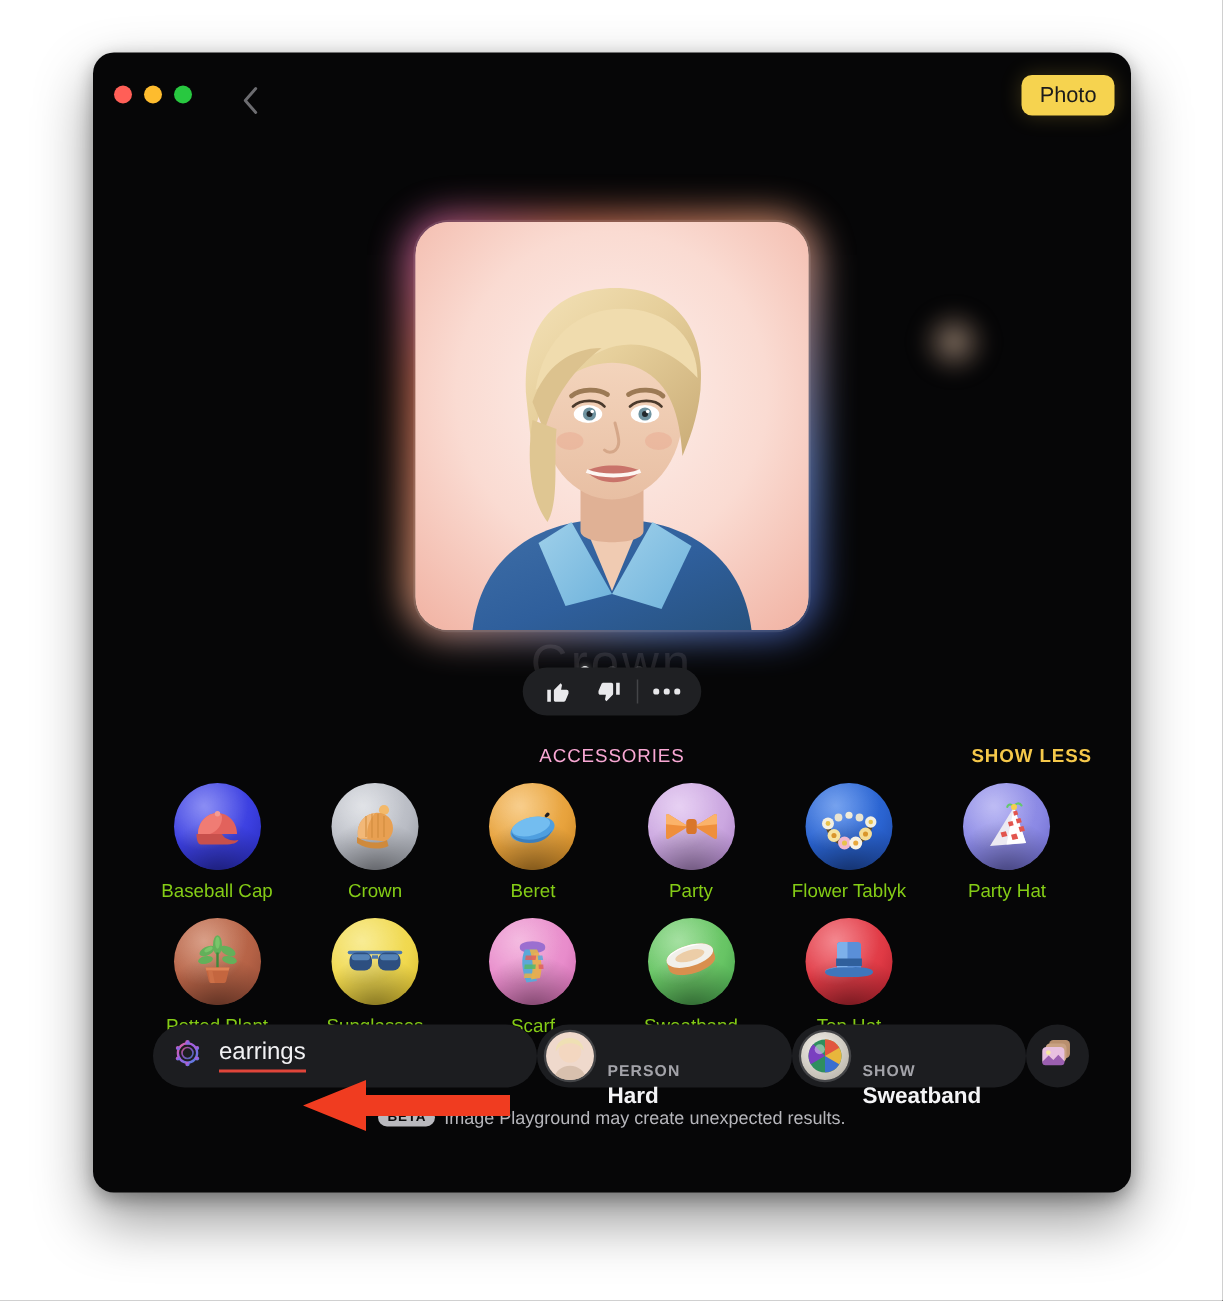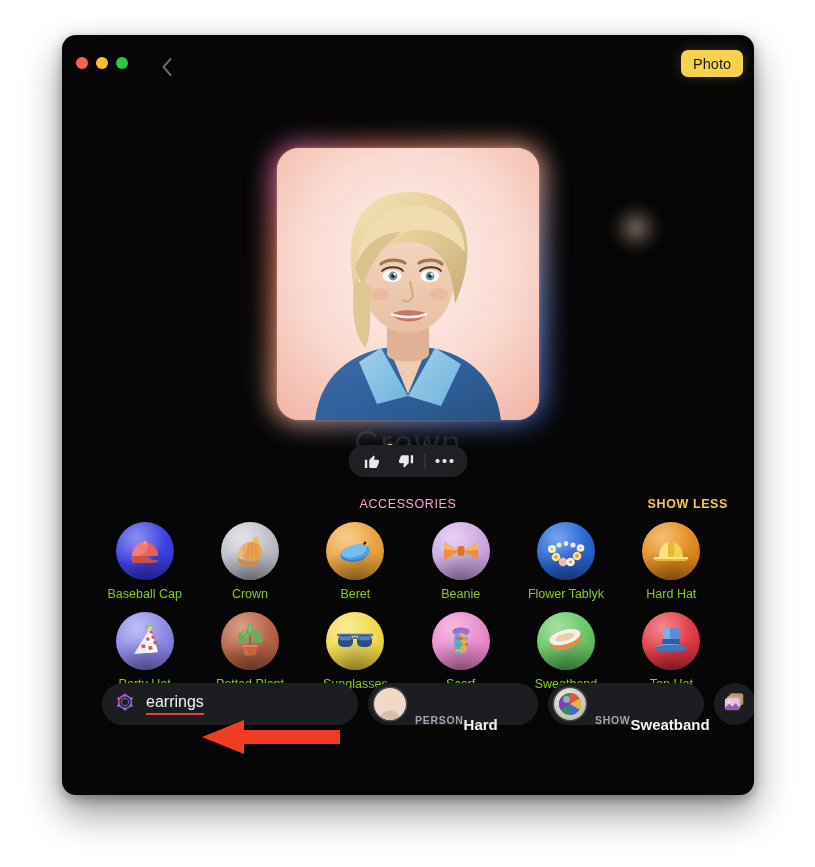--- a/index.html
+++ b/index.html
@@ -284,21 +284,20 @@
 
   
   .chips-bar {
     position: absolute;
     left: 40px;
     top: 648px;
     width: 612px;
     height: 42px;
     display: flex;
     align-items: center;
-    gap: 10px;
   }
   .chip {
     height: 42px;
     background: #1c1d20;
     border-radius: 21px;
     display: flex;
     align-items: center;
     border: none;
     font-family: "Liberation Sans", sans-serif;
   }
@@ -339,21 +338,21 @@
     justify-content: center;
   }
   .chip-avatar {
     width: 32px; height: 32px;
     border-radius: 50%;
     overflow: hidden;
     flex: none;
     box-shadow: 0 0 0 1.5px rgba(255,255,255,0.18);
   }
   .chip-avatar svg { display: block; width: 100%; height: 100%; }
-  .chip-lines { display: flex; flex-direction: row; line-height: 1.08; text-align: left; margin-top: 40px; }
+  .chip-lines { display: flex; flex-direction: column; line-height: 1.08; text-align: left; margin-top: 40px; }
   .chip-kicker {
     font-size: 10.5px;
     letter-spacing: 0.7px;
     color: #a3a3a9;
     font-weight: 700;
   }
   .chip-value {
     font-size: 15px;
     color: #f4f4f6;
     font-weight: 700;
@@ -574,21 +573,21 @@
       <button class="acc-item">
         <span class="acc-bubble" style="background:radial-gradient(circle at 38% 28%, #ddbdee 0%, #cba7e0 55%, #a77cc2 100%)">
           <svg width="40" height="40" viewBox="0 0 40 40">
             <path d="M18 20 L5 12 C3.5 11 3 12 3 13.5v13c0 1.5.5 2.5 2 1.5l13-8z" fill="#ef8f3c"></path>
             <path d="M22 20 L35 12c1.5-1 2 0 2 1.5v13c0 1.5-.5 2.5-2 1.5l-13-8z" fill="#ef8f3c"></path>
             <path d="M18 20 L5 12 C3.5 11 3 12 3 13.5v5z" fill="#fbb36a"></path>
             <path d="M22 20 L35 12c1.5-1 2 0 2 1.5v5z" fill="#fbb36a"></path>
             <rect x="16.5" y="15" width="7" height="10" rx="2.4" fill="#d9762a"></rect>
           </svg>
         </span>
-        <span class="acc-label">Beanie</span>
+        <span class="acc-label">Party</span>
       </button>
 
       <button class="acc-item">
         <span class="acc-bubble" style="background:radial-gradient(circle at 38% 28%, #3c7be8 0%, #2a63d0 55%, #1b449c 100%)">
           <svg width="42" height="42" viewBox="0 0 42 42">
             <path d="M6 18 C8 28 14 33 21 33 C28 33 34 28 36 18" stroke="#5c4a2e" stroke-width="3" fill="none" stroke-linecap="round"></path>
             <g>
               <circle cx="7" cy="19" r="4" fill="#f4f0e2"></circle>
                 <circle cx="7" cy="19" r="1.6" fill="#e8c24c"></circle>
               <circle cx="11" cy="27" r="4.3" fill="#f7e4a0"></circle>
@@ -603,32 +602,20 @@
                 <circle cx="35.5" cy="18" r="1.5" fill="#e8c24c"></circle>
               <circle cx="14" cy="15" r="2.6" fill="#eae4d0"></circle>
               <circle cx="28" cy="15" r="2.6" fill="#eae4d0"></circle>
               <circle cx="21" cy="13.5" r="2.4" fill="#f2ecd8"></circle>
             </g>
           </svg>
         </span>
         <span class="acc-label">Flower Tablyk</span>
       </button>
 
-      <button class="acc-item">
-        <span class="acc-bubble" style="background:radial-gradient(circle at 38% 28%, #f0a33a 0%, #e08a1e 55%, #b06508 100%)">
-          <svg width="40" height="40" viewBox="0 0 40 40">
-            <path d="M8 26c0-9 5-15 12-15s12 6 12 15z" fill="#f6cf52"></path>
-            <path d="M8 26c0-9 5-15 12-15 1.5 0 2.5 1 2.5 3 0 5-3 9-7 12z" fill="#fbe384"></path>
-            <rect x="17" y="11" width="6" height="15" rx="2" fill="#e8b92e"></rect>
-            <path d="M4 26h32c1 0 1.6 1 1.2 2-.4 1.2-2 2-4.2 2H7c-2.2 0-3.8-.8-4.2-2C2.4 27 3 26 4 26z" fill="#e8b92e"></path>
-            <path d="M4 26h32c1 0 1.6 1 1.2 2H2.8C2.4 27 3 26 4 26z" fill="#fbe384"></path>
-          </svg>
-        </span>
-        <span class="acc-label">Hard Hat</span>
-      </button>
 
       <button class="acc-item">
         <span class="acc-bubble" style="background:radial-gradient(circle at 38% 28%, #a3a0f0 0%, #8a88e4 55%, #6461c4 100%)">
           <svg width="40" height="40" viewBox="0 0 40 40">
             <path d="M25 7 L33 31 L9 33 Z" fill="#eceaf2"></path>
             <path d="M25 7 L33 31 L20 32 Z" fill="#ffffff"></path>
             <g fill="#e2554e">
               <path d="M24.4 10 L27 9.4 L27.8 12 L25 12.8z"></path>
               <path d="M26.2 15 L29.3 14.3 L30.2 17.2 L27 18z"></path>
               <path d="M28 20.4 L31.3 19.6 L32.3 22.8 L29 23.6z"></path>
@@ -803,20 +790,24 @@
             <rect x="7" y="2.5" width="15" height="13" rx="3" fill="#b98f6e"></rect>
             <rect x="4.5" y="5" width="15" height="13" rx="3" fill="#c9a183"></rect>
             <rect x="2" y="7.5" width="16" height="13" rx="3" fill="#e8c0e0"></rect>
             <circle cx="6.4" cy="11.6" r="1.7" fill="#f6e8a0"></circle>
             <path d="M2 18.2l4.6-4.4 3.4 3.2 3.6-3.8 4.4 4.6v.7a2.3 2.3 0 0 1-2.3 2.3H4.3A2.3 2.3 0 0 1 2 18.5z" fill="#9b5fb0"></path>
           </svg>
         </span>
       </button>
     </div>
 
+    <div class="footer-note">
+      <span class="beta-badge">BETA</span>
+      <span class="footer-text">Image Playground may create unexpected results.</span>
+    </div>
 
   </div>
 
   <div class="annot-arrow">
     <svg width="145" height="48" viewBox="0 0 145 48">
       <path d="M145 10h88" fill="none"></path>
       <path d="M48 17h96v14H48v10L6 24 48 7z" fill="#f03c20"></path>
     </svg>
   </div>
 

